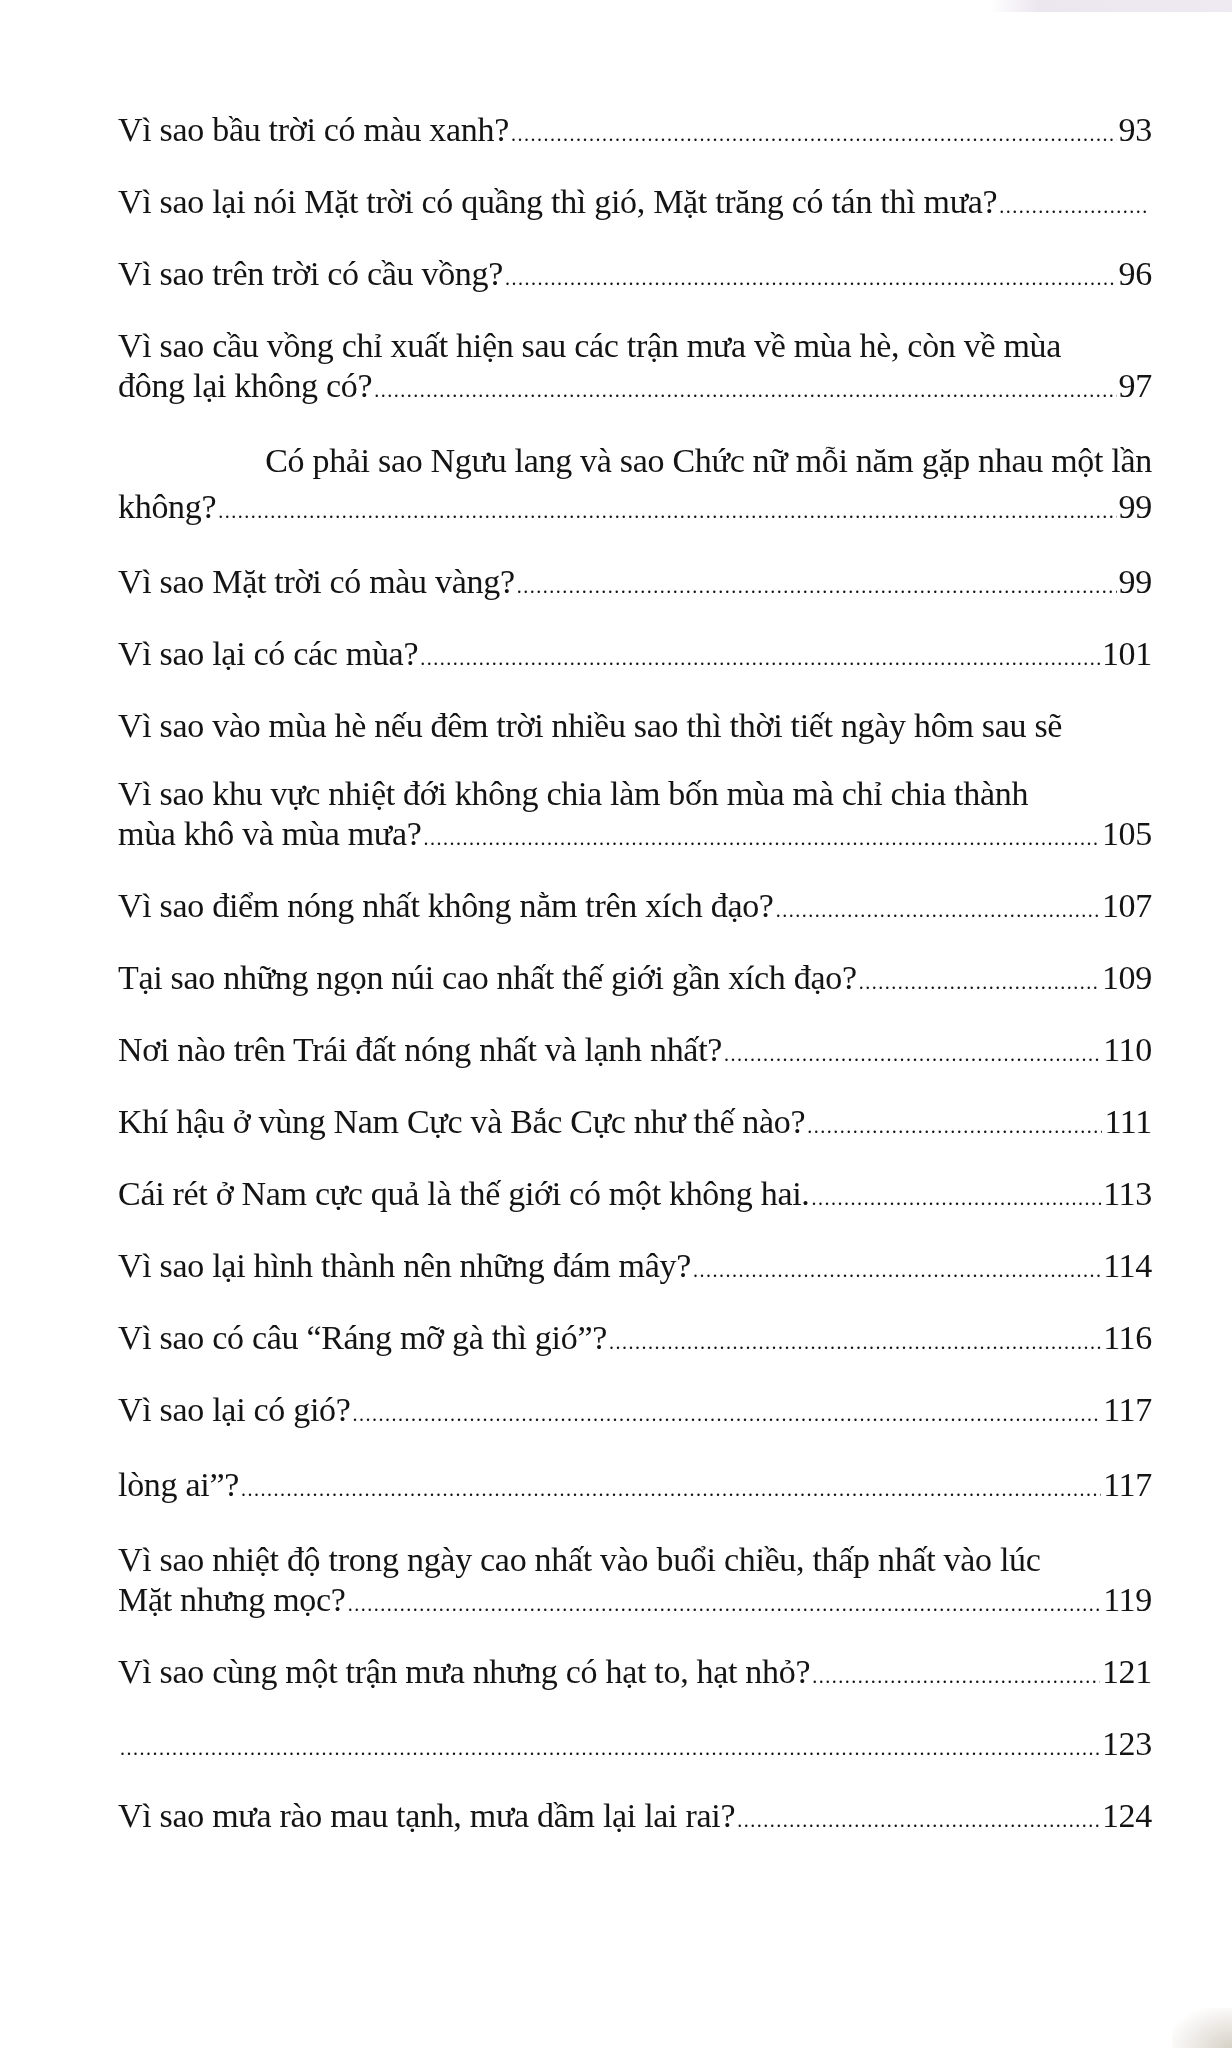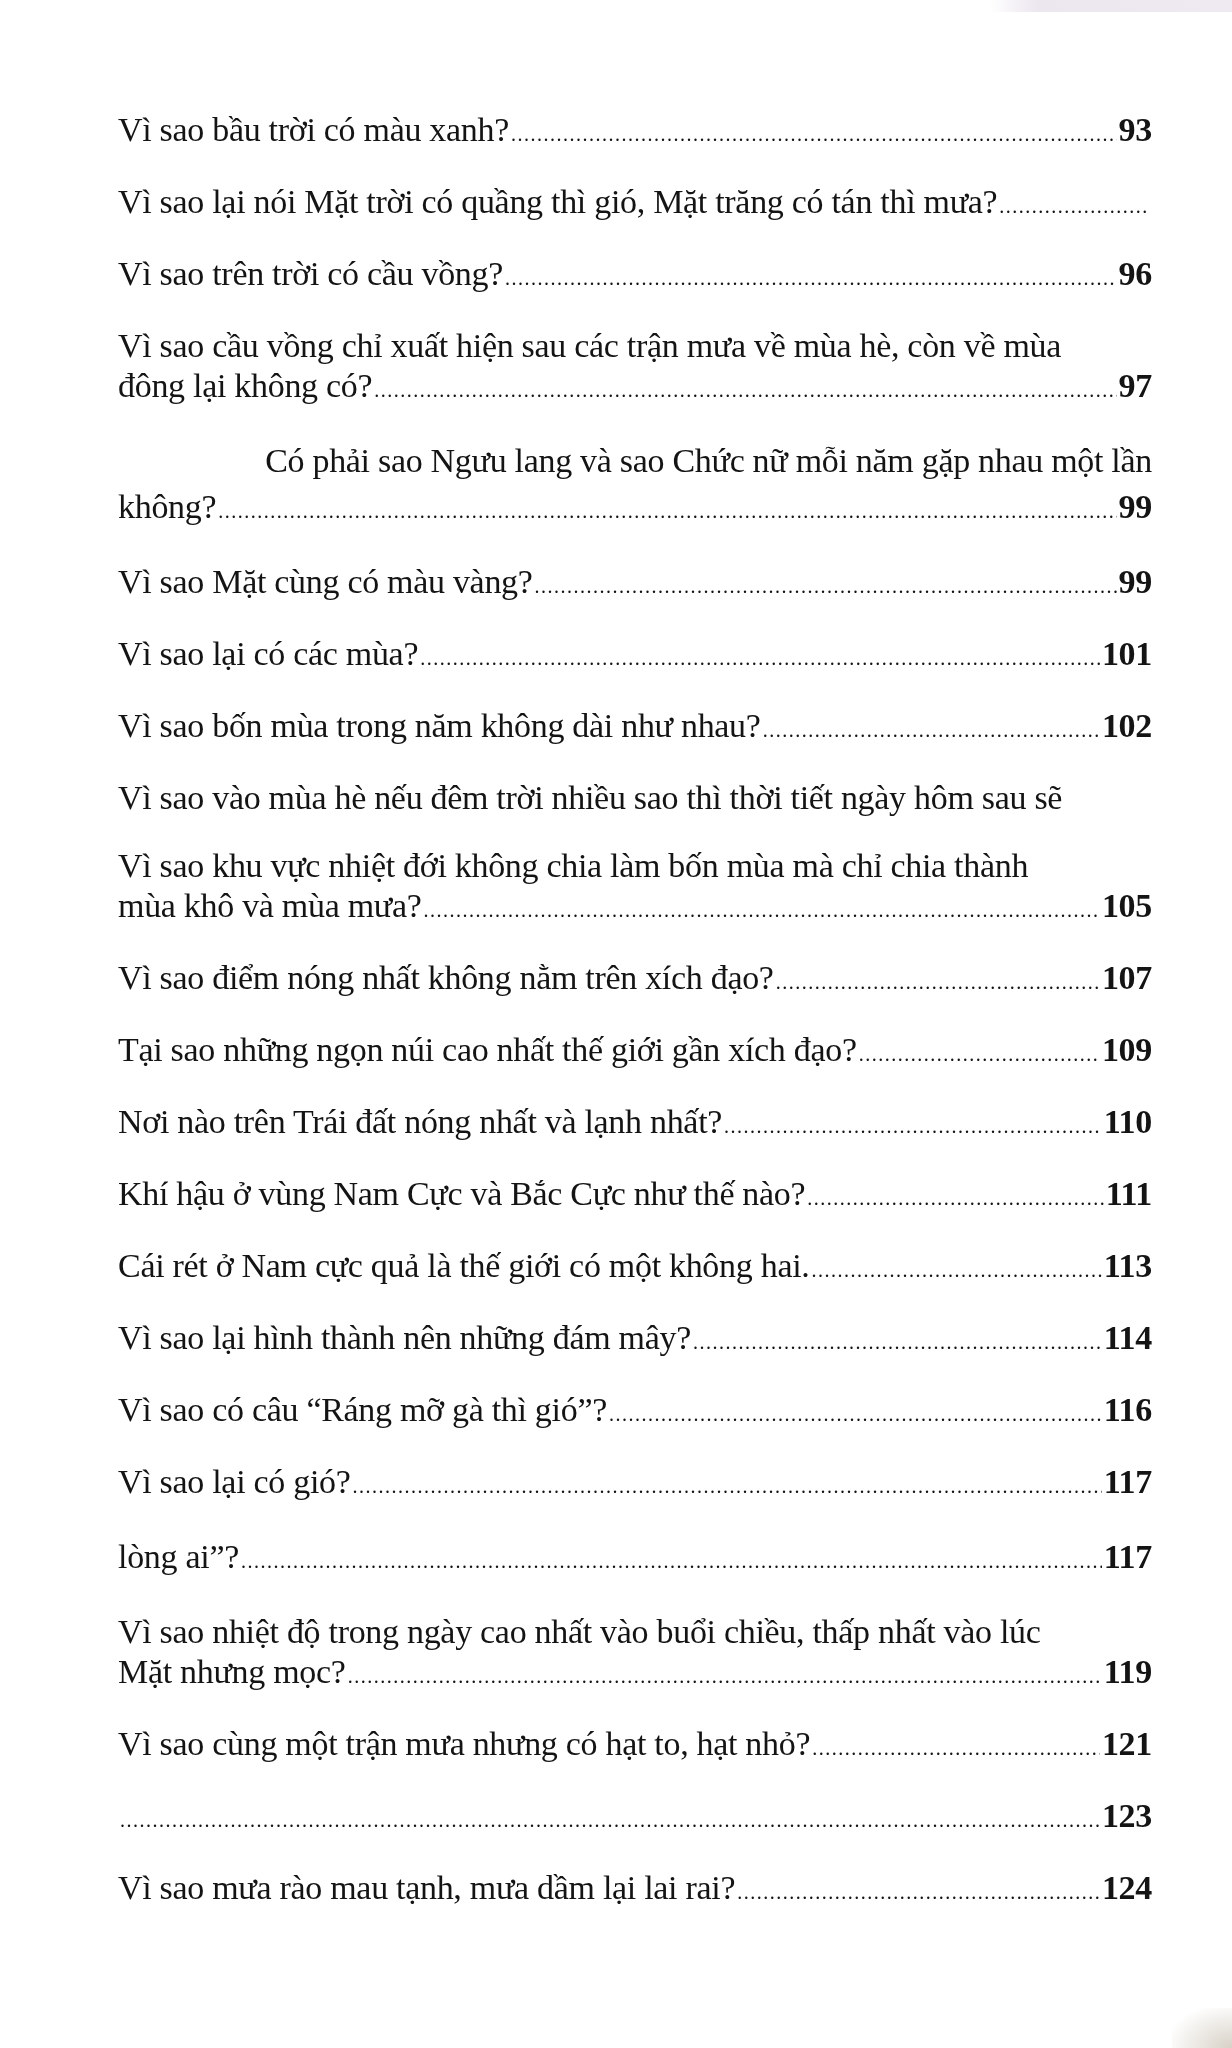--- a/index.html
+++ b/index.html
@@ -34,21 +34,21 @@
   }
   .entry .last .txt { flex: 0 0 auto; }
   .entry .last .dots {
     flex: 1 1 auto; overflow: hidden; margin: 0 2px;
     font-size: 20px; letter-spacing: 1.5px;
   }
   .entry .last .dots::after {
     content: "................................................................................................................................................................................................................";
   }
   .entry .last .page {
-    flex: 0 0 auto; font-weight: bold;
+    flex: 0 0 auto; font-weight: normal;
   }
 </style>
 </head>
 <body>
 
 <div class="top-shade"></div>
 
 <div class="toc">
   <div class="entry">
     <span class="last">
@@ -82,40 +82,33 @@
   <div class="entry tall">
     <span class="line">Có phải sao Ngưu lang và sao Chức nữ mỗi năm gặp nhau một lần</span>
     <span class="last">
         <span class="txt">không?</span>
         <span class="dots"></span>
         <span class="page">99</span>
       </span>
   </div>
   <div class="entry">
     <span class="last">
-        <span class="txt">Vì sao Mặt cùng có màu vàng?</span>
+        <span class="txt">Vì sao Mặt trời có màu vàng?</span>
         <span class="dots"></span>
         <span class="page">99</span>
       </span>
   </div>
   <div class="entry">
     <span class="last">
         <span class="txt">Vì sao lại có các mùa?</span>
         <span class="dots"></span>
         <span class="page">101</span>
       </span>
   </div>
   <div class="entry">
-    <span class="last">
-        <span class="txt">Vì sao bốn mùa trong năm không dài như nhau?</span>
-        <span class="dots"></span>
-        <span class="page">102</span>
-      </span>
-  </div>
-  <div class="entry">
     <span class="line">Vì sao vào mùa hè nếu đêm trời nhiều sao thì thời tiết ngày hôm sau sẽ</span>
   </div>
   <div class="entry">
     <span class="line">Vì sao khu vực nhiệt đới không chia làm bốn mùa mà chỉ chia thành</span>
     <span class="last">
         <span class="txt">mùa khô và mùa mưa?</span>
         <span class="dots"></span>
         <span class="page">105</span>
       </span>
   </div>

